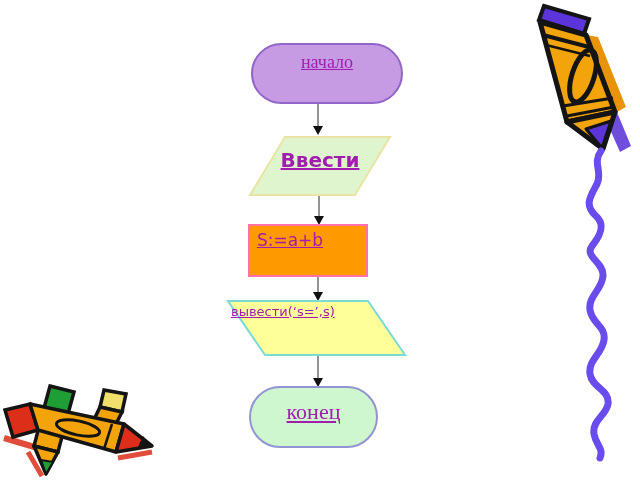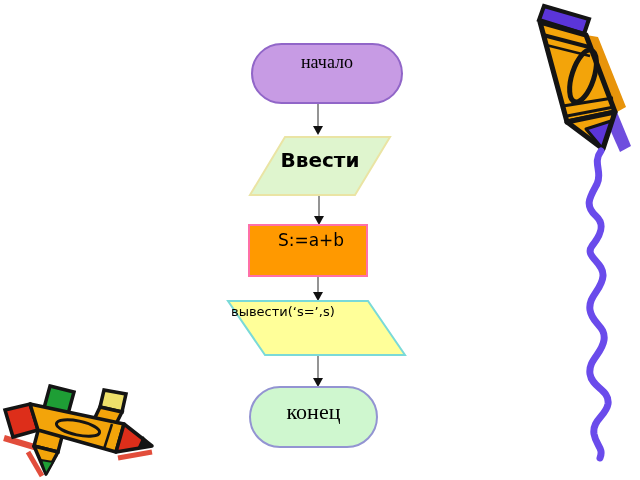--- a/index.html
+++ b/index.html
@@ -1,26 +1,26 @@
 <!DOCTYPE html>
 <html><head>
 <meta charset="utf-8">
 <style>
   html,body{margin:0;padding:0;background:#888;}
   #slide{
     position:relative;width:640px;height:480px;background:#ffffff;
     overflow:hidden;font-family:"Liberation Sans",sans-serif;
   }
   #diagram-svg{position:absolute;left:0;top:0;}
-  .node-label{position:absolute;color:#000000;white-space:nowrap;}
+  .node-label{position:absolute;color:#a21caf;white-space:nowrap;text-decoration:underline;}
   .lbl-start{left:252px;top:52px;width:150px;text-align:center;
     font-family:"Liberation Serif",serif;font-size:18px;line-height:20px;}
   .lbl-input{left:260px;top:150px;width:120px;text-align:center;
     font-family:"DejaVu Sans",sans-serif;font-weight:bold;font-size:20px;line-height:21px;}
-  .lbl-process{left:252px;top:230px;width:118px;text-align:center;
+  .lbl-process{left:231px;top:230px;width:118px;text-align:center;
     font-family:"DejaVu Sans",sans-serif;font-size:17px;line-height:20px;}
   .lbl-output{left:231px;top:303px;text-align:left;
     font-family:"DejaVu Sans",sans-serif;font-size:13px;line-height:18px;}
   .lbl-end{left:250px;top:400px;width:127px;text-align:center;
     font-family:"Liberation Serif",serif;font-size:22px;line-height:24px;}
 </style>
 </head>
 <body>
 
 <div id="slide">

